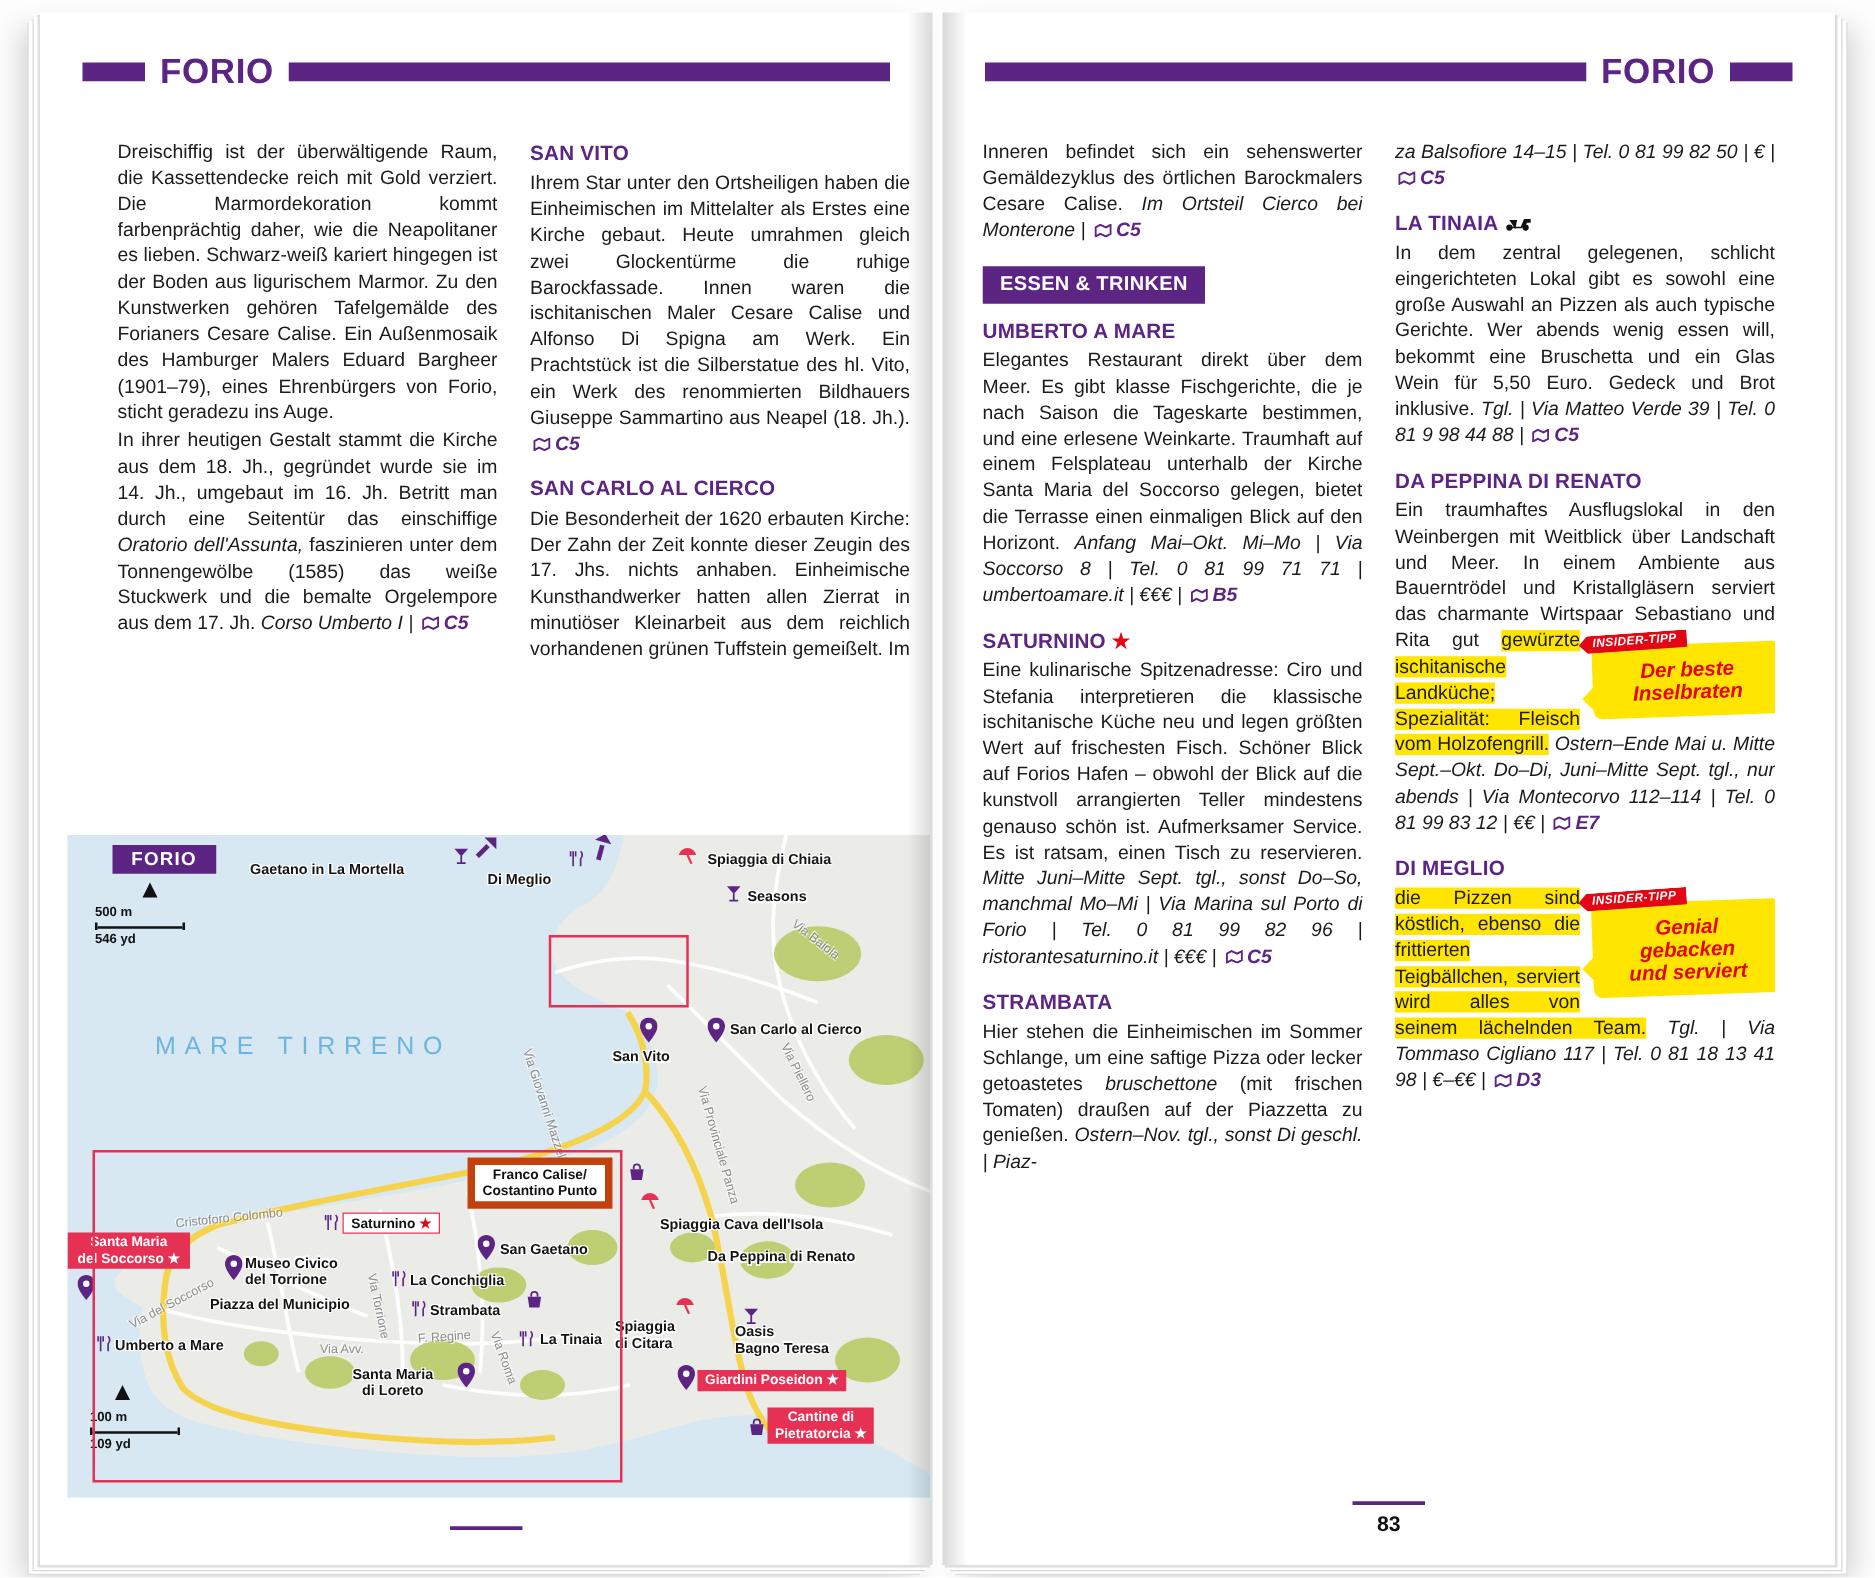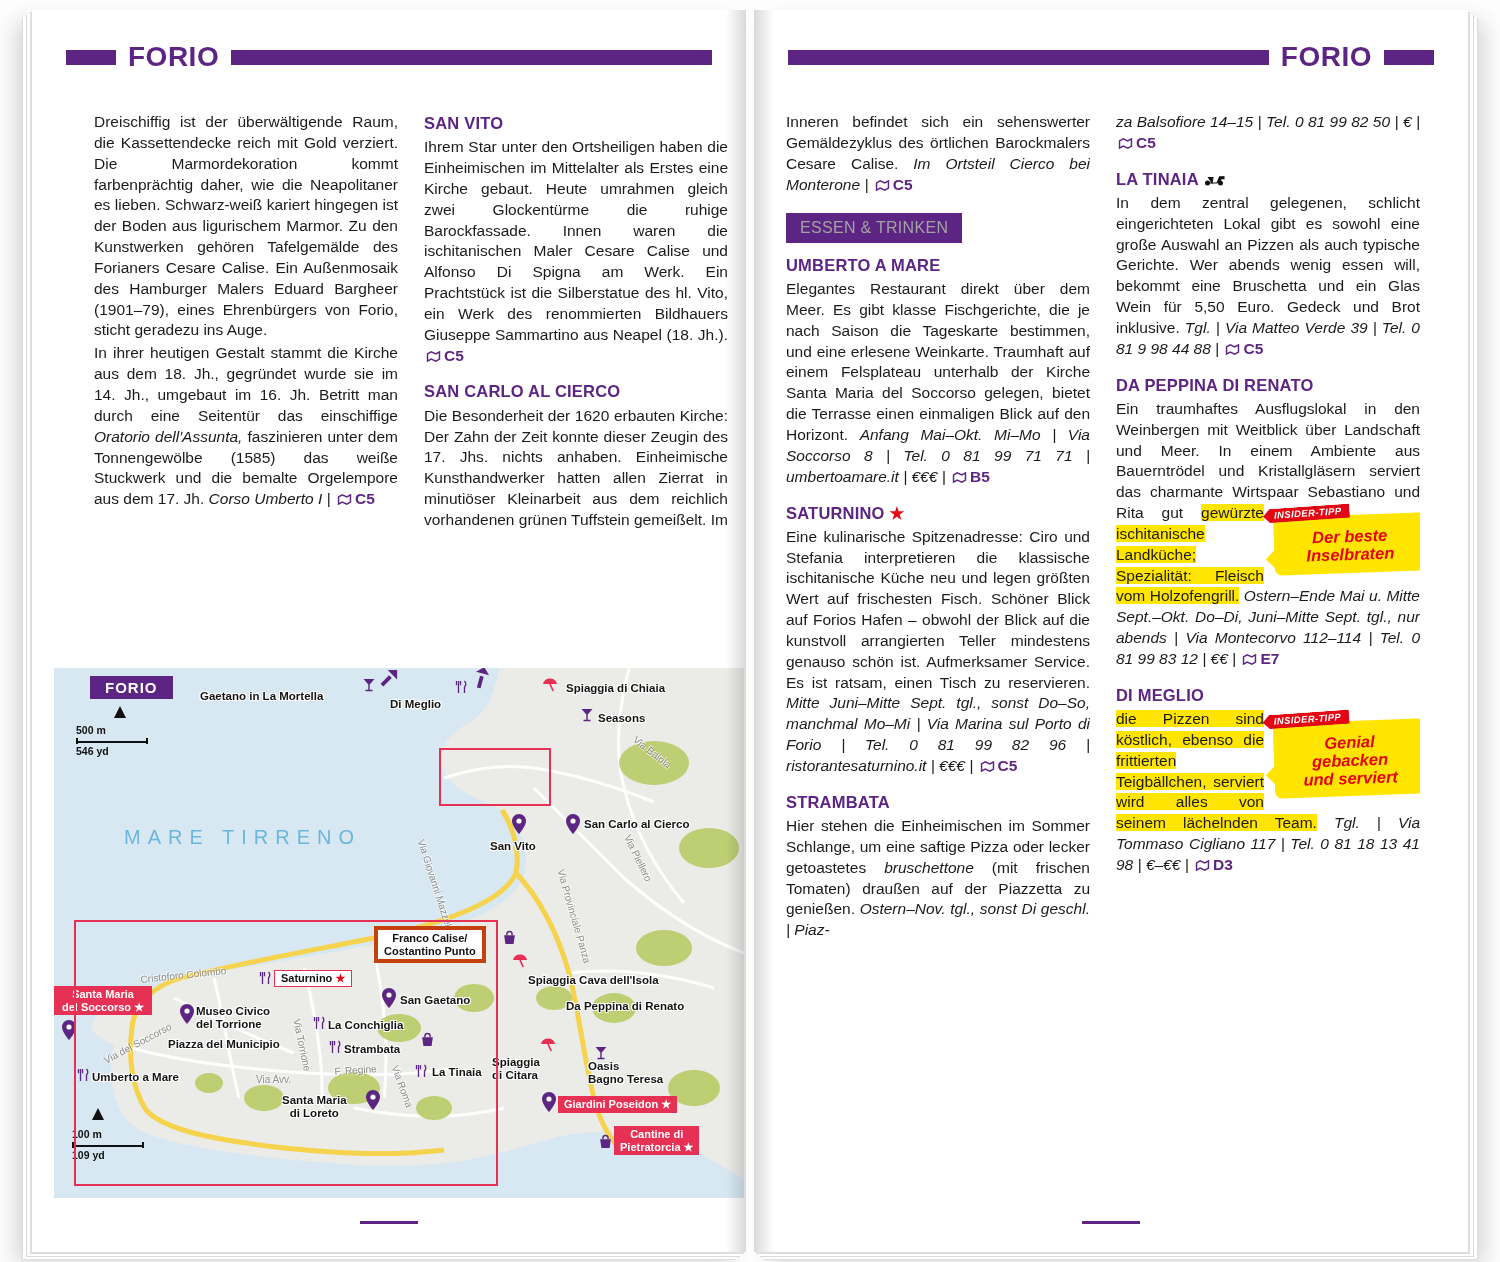--- a/index.html
+++ b/index.html
@@ -25,24 +25,24 @@
 
   
   .cols { position:absolute; display:flex; gap:26px; }
   .page-l .cols { left:62px; right:18px; top:102px; height:552px; }
   .page-r .cols { left:32px; right:48px; top:102px; height:1070px; }
   .col { flex:1; min-width:0; font-size:15.5px; line-height:1.345; color:#1b1b1b; text-align:justify; overflow:hidden; hyphens:auto; }
   .col p { margin:0 0 2px; }
   .ital, .info { font-style:italic; }
   h3.art { color:#5c2483; font-size:16.5px; font-weight:800; letter-spacing:.2px; margin:14px 0 3px; text-align:left; }
   h3.art.first { margin-top:0; }
-  .secbox { display:inline-block; background:#5c2483; color:#a3a3a3; font-weight:400; font-size:16px; letter-spacing:.3px; padding:4px 14px; margin:16px 0 9px; }
+  .secbox { display:inline-block; background:#5c2483; color:#ffffff; font-weight:700; font-size:16px; letter-spacing:.3px; padding:4px 14px; margin:16px 0 9px; }
   .star { color:#e30613; font-style:normal; }
   .hl { background:#ffe500; }
-  .mapref { color:#5c2483; font-weight:700; white-space:nowrap; }
+  .mapref { color:#5c2483; font-style:italic; font-weight:700; white-space:nowrap; }
   .mricon { vertical-align:-1px; margin:0 3px 0 2px; }
 
   
   .tip { float:right; position:relative; width:152px; margin:12px -6px 8px 10px; background:#ffe500; border-radius:7px;
          padding:13px 8px 9px; text-align:center; font-weight:800; font-style:italic; color:#e30613; font-size:16.5px;
          line-height:1.08; transform:rotate(-2deg); white-space:pre-line; }
   .tip::after { content:""; position:absolute; left:-6px; top:60%; width:13px; height:13px; background:#ffe500; transform:rotate(45deg); }
   .tip .tab { position:absolute; top:-10px; left:-10px; background:#e30613; color:#fff; font-size:9.5px; font-weight:700;
               font-style:italic; letter-spacing:.4px; padding:2px 8px 2px 11px; white-space:nowrap;
               clip-path:polygon(0 50%, 7px 0, 100% 0, 100% 100%, 7px 100%); transform:rotate(-2deg); }
@@ -59,21 +59,21 @@
   .sea { position:absolute; color:#6cb6dd; font-size:20px; letter-spacing:7px; white-space:nowrap; }
   .mlabel { position:absolute; font-size:11.5px; font-weight:700; color:#141414; white-space:pre-line; line-height:1.12;
             text-shadow:-1px -1px 0 #fff, 1px -1px 0 #fff, -1px 1px 0 #fff, 1px 1px 0 #fff; }
   .mstreet { position:absolute; font-size:10px; color:#8d8d8d; white-space:nowrap; transform-origin:0 0;
              text-shadow:-1px -1px 0 rgba(255,255,255,.8), 1px 1px 0 rgba(255,255,255,.8); }
   .micon { position:absolute; }
   .mbox-red { position:absolute; background:#e63054; color:#fff; font-weight:700; font-size:11px; padding:2px 6px;
               text-align:center; line-height:1.15; white-space:pre-line; }
   .mbox-white { position:absolute; background:#fff; border:1.5px solid #e63054; color:#111; font-weight:700; font-size:11px;
                 padding:1px 6px; white-space:nowrap; }
-  .mbox-plain { position:absolute; background:#fff; border:4px solid #c2410c; color:#111; font-weight:700; font-size:11px;
+  .mbox-plain { position:absolute; background:#fff; border:6px solid #c2410c; color:#111; font-weight:700; font-size:11px;
                 padding:2px 6px; text-align:center; line-height:1.15; white-space:pre-line; }
   .rframe { position:absolute; border:2px solid #e63054; }
   .scale { position:absolute; width:72px; font-size:10.5px; font-weight:700; color:#111; line-height:1.2; }
   .scale .bar { height:6px; border-left:2px solid #111; border-right:2px solid #111; position:relative; margin:1px 0; }
   .scale .bar::after { content:""; position:absolute; left:0; right:0; top:50%; border-top:2px solid #111; }
   .north { position:absolute; width:0; height:0; border-left:6px solid transparent; border-right:6px solid transparent; border-bottom:12px solid #111; }
 </style>
 </head>
 <body>
 
@@ -370,15 +370,16 @@
         <p><span class="tip"><span class="tab">INSIDER-TIPP</span><span>Genial
 gebacken
 und serviert</span></span><span class="hl">die Pizzen sind köstlich, ebenso die frittierten Teigbällchen, serviert wird alles von seinem lächelnden Team.</span><span class="info"> Tgl. | Via Tommaso Cigliano 117 | Tel. 0 81 18 13 41 98 | €–€€ |</span> <span class="mapref"><svg class="mricon" width="15" height="11">
                 <use href="#i-mapref"></use>
               </svg><span>D3</span></span></p>
       </div>
     </div>
 
     <div class="pgfoot">
       <div class="pgrule"></div>
+      <div class="pgnum">83</div>
     </div>
   </div>
 </div>
 
 </body></html>

